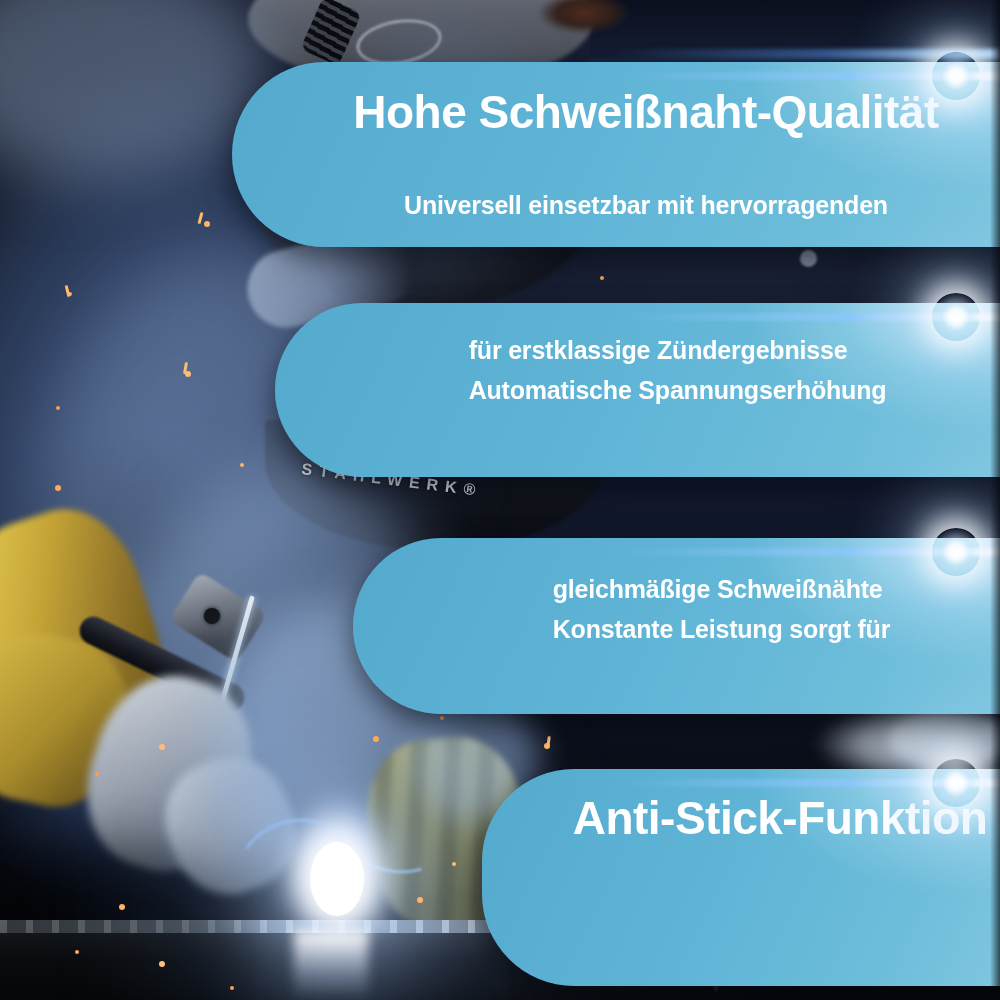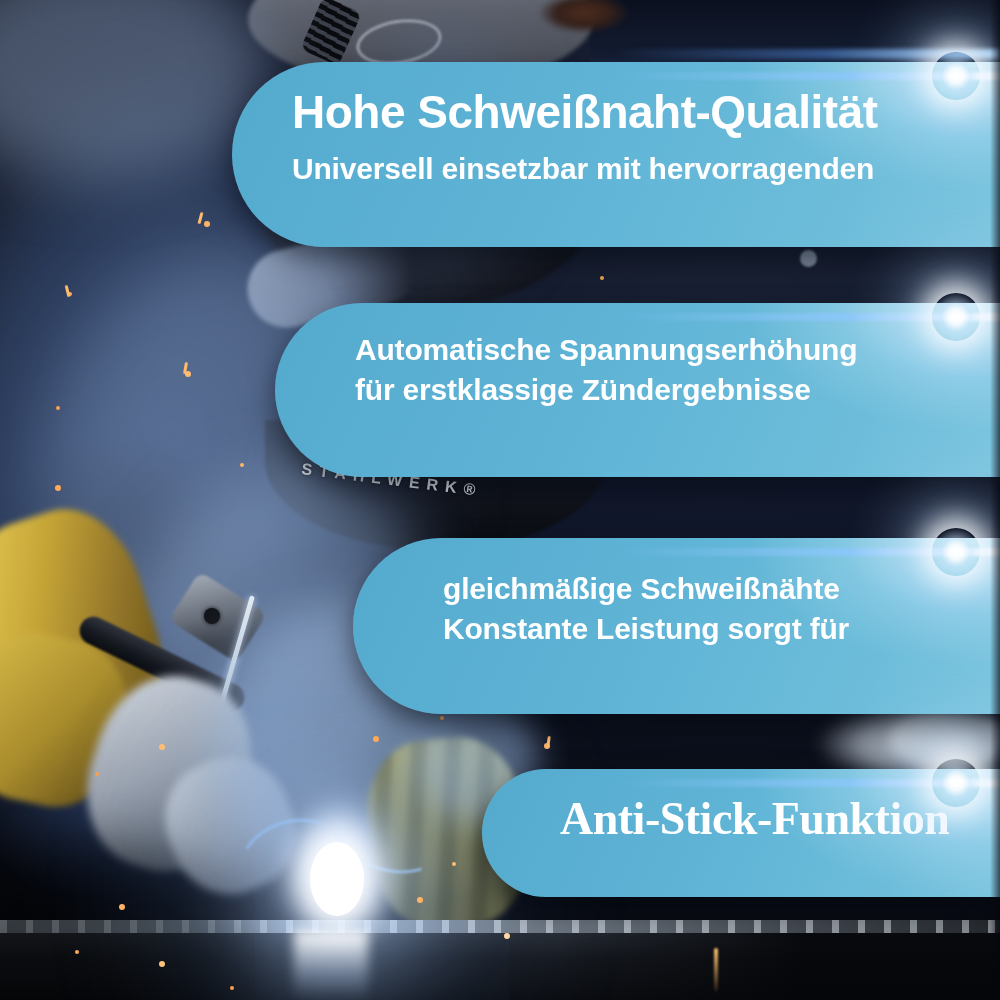--- a/index.html
+++ b/index.html
@@ -132,28 +132,28 @@
   .helmet-brand{left:300px;top:474px;width:230px;height:30px;
     transform:rotate(7deg);color:rgba(233,239,248,.92);
     font-size:16px;font-weight:bold;letter-spacing:7px;white-space:nowrap;
     text-shadow:0 0 3px rgba(10,14,22,.6);}
 
   
   .banner{background:
       radial-gradient(300px 170px at 96% 0%, rgba(225,244,252,.85) 0%, rgba(160,214,236,.45) 45%, rgba(140,200,228,0) 75%),
       linear-gradient(115deg,#54aacd 0%,#5fb4d6 45%,#6dbdda 80%,#7fc6e0 100%);
     box-shadow:0 12px 26px rgba(2,6,14,.5);
-    color:#fff;display:flex;flex-direction:column;align-items:flex-start;}
+    color:#fff;display:flex;flex-direction:column;align-items:center;gap:36px;}
   .banner h2{position:static;margin:0;font-size:46px;line-height:53px;font-weight:bold;letter-spacing:-.5px;}
-  .banner .sub{position:static;margin-top:10px;font-size:30px;line-height:40px;font-weight:bold;letter-spacing:-.2px;}
+  .banner .sub{position:static;margin-top:10px;font-size:25px;line-height:40px;font-weight:bold;letter-spacing:-.2px;}
   .banner .sub div{position:static;}
   .b1{left:232px;top:62px;width:768px;height:185px;border-radius:95px 0 0 95px;padding:24px 0 0 60px;}
   .b2{left:275px;top:303px;width:725px;height:174px;border-radius:88px 0 0 88px;padding:17px 0 0 80px;}
   .b3{left:353px;top:538px;width:647px;height:176px;border-radius:89px 0 0 89px;padding:21px 0 0 90px;}
-  .b4{left:482px;top:769px;width:518px;height:128px;border-radius:92px 0 0 92px;padding:23px 0 8px 78px;font-family:Liberation Serif, serif;}
+  .b4{left:482px;top:769px;width:518px;height:217px;border-radius:92px 0 0 92px;padding:23px 0 8px 78px;}
 
   .flare{top:-24px;right:6px;width:76px;height:76px;pointer-events:none;}
   .flare-core{left:14px;top:14px;width:48px;height:48px;border-radius:50%;
     background:radial-gradient(closest-side,#ffffff 0%,rgba(255,255,255,.85) 30%,rgba(205,232,255,.45) 60%,rgba(190,225,255,0) 100%);
     box-shadow:0 0 26px 10px rgba(255,255,255,.85),0 0 60px 30px rgba(175,215,255,.45);}
   .flare-streak{left:-300px;top:34px;width:420px;height:8px;filter:blur(1.5px);
     background:linear-gradient(90deg,rgba(130,190,255,0) 0%,rgba(140,198,255,.75) 55%,#ffffff 92%,rgba(160,205,255,.7) 100%);}
 
   .right-vignette{left:990px;top:0;width:10px;height:1000px;z-index:30;
     background:linear-gradient(90deg,rgba(4,6,11,0) 0%,rgba(4,6,11,.65) 100%);}
@@ -229,22 +229,22 @@
       <div>Universell einsetzbar mit hervorragenden</div>
     </div>
   </section>
 
   <section class="banner b2">
     <div class="flare">
       <div class="flare-streak"></div>
       <div class="flare-core"></div>
     </div>
     <div class="sub">
+      <div>für erstklassige Zündergebnisse</div>
       <div>Automatische Spannungserhöhung</div>
-      <div>für erstklassige Zündergebnisse</div>
     </div>
   </section>
 
   <section class="banner b3">
     <div class="flare">
       <div class="flare-streak"></div>
       <div class="flare-core"></div>
     </div>
     <div class="sub">
       <div>gleichmäßige Schweißnähte</div>

